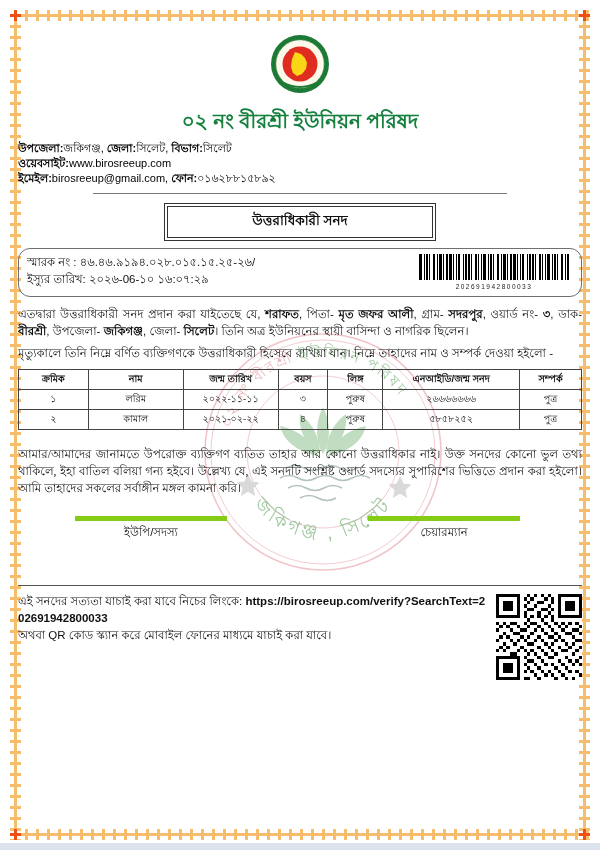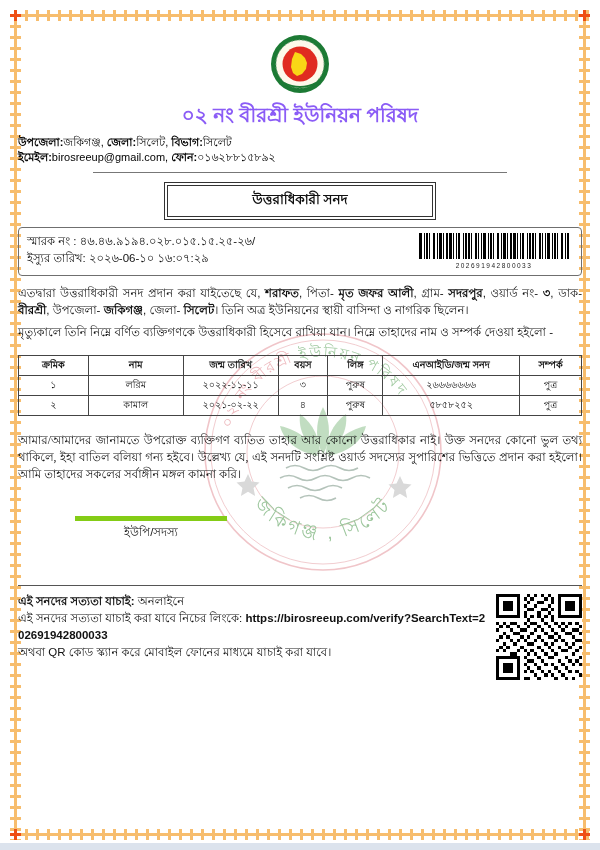--- a/index.html
+++ b/index.html
@@ -33,40 +33,40 @@
 
   .content { position:absolute; top:30px; left:18px; right:18px; height:796px; }
 
   
   .watermark { position:absolute; left:150px; top:272px; width:310px; height:310px; pointer-events:none; z-index:0; }
 
   .z { position:relative; z-index:1; }
 
   
   .logo { display:block; margin:4px auto 2px; }
-  .title { text-align:center; font-size:20px; font-weight:bold; color:#8b5cf6; margin-top:6px; }
+  .title { text-align:center; font-size:20px; font-weight:bold; color:#15803d; margin-top:12px; }
   .contact { text-align:left; font-size:11px; line-height:15px; color:#000; margin-top:2px; }
   .contact .b { font-weight:bold; }
   .hdiv { width:414px; margin:7px auto 0; border-top:1px solid #777; }
 
   .certbox { width:272px; margin:9px auto 0; border:1px solid #333; padding:2px; }
   .certbox .inner { border:1px solid #333; text-align:center; font-size:13.5px; font-weight:bold; padding:3px 4px 4px; }
 
   
-  .memobox { margin-top:7px; border:1px solid #6f6f6f; border-radius:4px; padding:5px 8px 6px; display:flex; justify-content:space-between; align-items:flex-start; }
+  .memobox { margin-top:7px; border:1px solid #6f6f6f; border-radius:12px; padding:5px 8px 6px; display:flex; justify-content:space-between; align-items:flex-start; }
   .memobox .lines { font-size:11.5px; line-height:17px; }
   .barcode-wrap { text-align:center; padding-right:4px; }
   .barcode-num { font-size:6.5px; letter-spacing:1.5px; color:#222; margin-top:-1px; }
 
   
   .para { font-size:11.6px; line-height:17px; text-align:justify; margin-top:8px; }
   .para .b { font-weight:bold; }
   .note { font-size:11.6px; line-height:16px; margin-top:6px; }
 
-  table.heirs { width:100%; border-collapse:collapse; margin-top:15px; background:transparent; }
+  table.heirs { width:100%; border-collapse:collapse; margin-top:8px; background:transparent; }
   table.heirs th, table.heirs td { border:1px solid #444; font-size:9.6px; text-align:center; padding:2px 2px; height:15px; }
   table.heirs th { font-weight:bold; }
 
   .decl { margin-top:16px;font-family:Liberation Serif, serif; }
 
   .sigrow { position:absolute; top:486px; left:0; right:0; display:flex; justify-content:space-between; padding:0 62px 0 57px; }
   .sig { width:152px; border-top:5px solid #84cc16; text-align:center; font-size:11.5px; padding-top:3px; }
 
   
   .footer { position:absolute; top:555px; left:0; right:0; border-top:1px solid #555; padding-top:7px; }
@@ -134,20 +134,21 @@
         <circle cx="30" cy="30" r="29" fill="#1c7a34"></circle>
         <circle cx="30" cy="30" r="24" fill="#fdf9ea"></circle>
         <circle cx="30" cy="30" r="24" fill="none" stroke="#8aa98f" stroke-width="1" stroke-dasharray="1.5 2.2"></circle>
         <circle cx="30" cy="30" r="17.5" fill="#e02b20"></circle>
         <path d="M25 18 l6 2 4 4 2 5 -1 6 -4 5 -5 2 -4 -3 -2 -6 1 -8 Z" fill="#f9d616"></path>
         <path d="M14 48 q16 8 32 0 l-2 3 q-14 6 -28 0 Z" fill="#1c7a34"></path>
       </svg>
       <div class="title">০২ নং বীরশ্রী ইউনিয়ন পরিষদ</div>
       <div class="contact">
         <div><span class="b">উপজেলা:</span><span>জকিগঞ্জ, </span><span class="b">জেলা:</span><span>সিলেট, </span><span class="b">বিভাগ:</span><span>সিলেট</span></div>
+        <div><span class="b">ওয়েবসাইট:</span><span>www.birosreeup.com</span></div>
         <div><span class="b">ইমেইল:</span><span>birosreeup@gmail.com, </span><span class="b">ফোন:</span><span>০১৬২৮৮১৫৮৯২</span></div>
       </div>
       <div class="hdiv"></div>
 
       <div class="certbox">
         <div class="inner">উত্তরাধিকারী সনদ</div>
       </div>
 
       <div class="memobox">
         <div class="lines">
@@ -207,25 +208,25 @@
             <td>পুত্র</td>
           </tr>
         </tbody>
       </table>
 
       <div class="para decl">আমার/আমাদের জানামতে উপরোক্ত ব্যক্তিগণ ব্যতিত তাহার আর কোনো উত্তরাধিকার নাই। উক্ত সনদের কোনো ভুল তথ্য থাকিলে, ইহা বাতিল বলিয়া গন্য হইবে। উল্লেখ্য যে, এই সনদটি সংশ্লিষ্ট ওয়ার্ড সদস্যের সুপারিশের ভিত্তিতে প্রদান করা হইলো। আমি তাহাদের সকলের সর্বাঙ্গীন মঙ্গল কামনা করি।</div>
     </div>
 
     <div class="sigrow z">
       <div class="sig">ইউপি/সদস্য</div>
+      <div class="sig">চেয়ারম্যান</div>
     </div>
 
     <div class="footer z">
       <div class="verify-text">
-        <div><span class="b">এই সনদের সত্যতা যাচাই:</span><span> অনলাইনে</span></div>
         <div><span>এই সনদের সত্যতা যাচাই করা যাবে নিচের লিংকে: </span><span class="verify-url">https://birosreeup.com/verify?SearchText=202691942800033</span></div>
         <div>অথবা QR কোড স্ক্যান করে মোবাইল ফোনের মাধ্যমে যাচাই করা যাবে।</div>
       </div>
       <svg class="qr" width="86" height="86" viewBox="0 0 25 25" shape-rendering="crispEdges">
         <rect x="0" y="0" width="25" height="25" fill="#fff"></rect>
         <path fill="#000" fill-rule="evenodd" d="M0 0h7v7H0z M1 1v5h5V1z M18 0h7v7h-7z M19 1v5h5V1z M0 18h7v7H0z M1 19v5h5v-5z"></path>
         <path fill="#000" d="M2 2h3v3H2z M20 2h3v3h-3z M2 20h3v3H2z"></path>
         <path fill="#000" d="M9 0h1v1H9z M11 0h1v1h-1z M13 0h1v1h-1z M15 0h1v1h-1z
           M8 1h1v1H8z M10 1h1v1h-1z M14 1h1v1h-1z M16 1h1v1h-1z
           M9 2h1v1H9z M12 2h2v1h-2z M16 2h1v1h-1z

